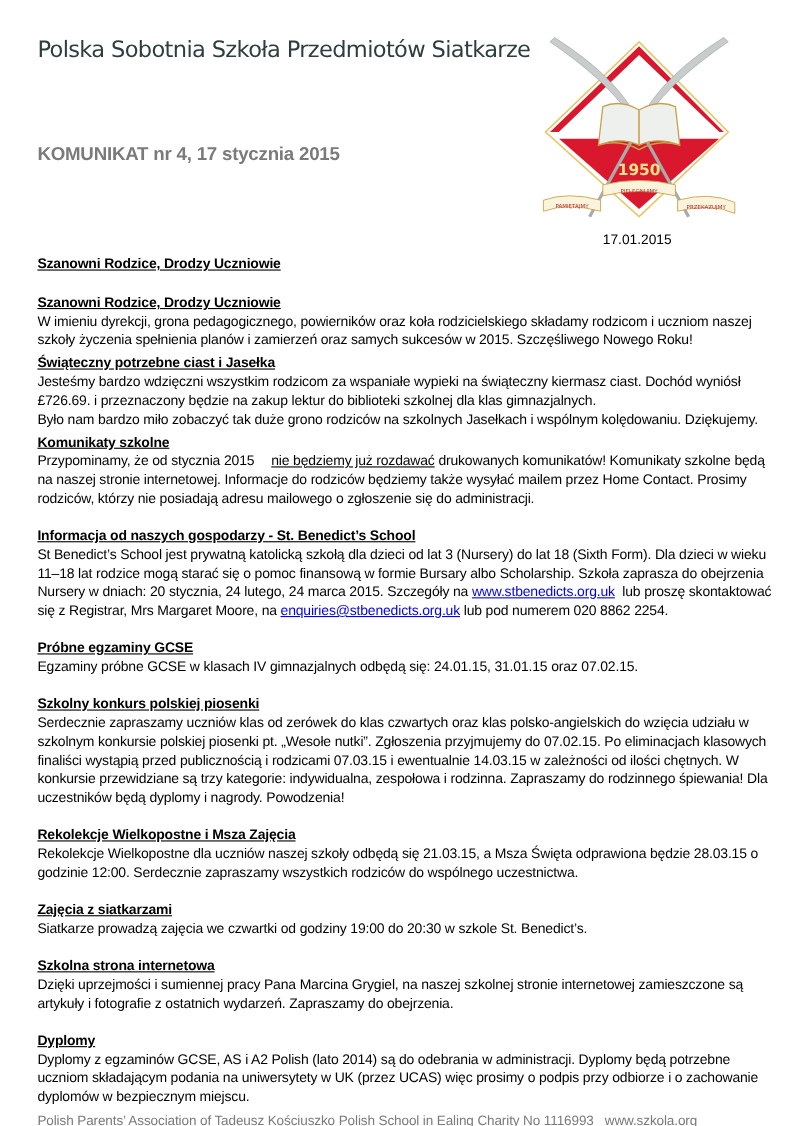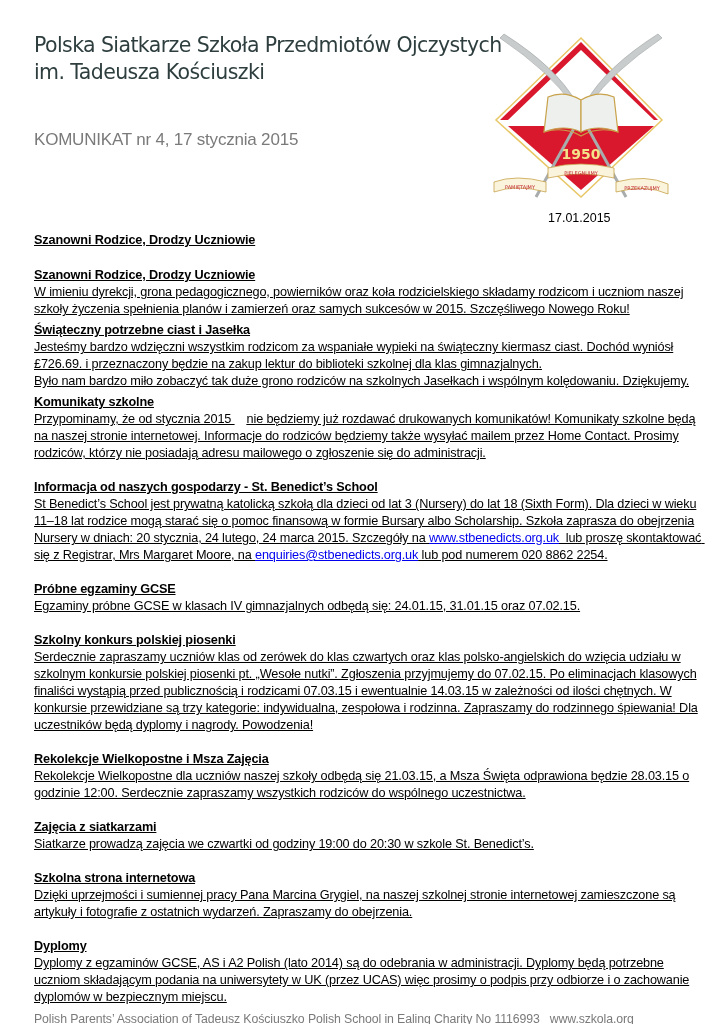--- a/index.html
+++ b/index.html
@@ -1,41 +1,40 @@
 <!DOCTYPE html>
 <html><head>
   <meta charset="utf-8">
   <style>
     html, body { margin: 0; padding: 0; background: #ffffff; }
     body { width: 725px; height: 1024px; position: relative; overflow: hidden;
            font-family: "Liberation Sans", sans-serif; color: #000; }
     .school-name { position: absolute; left: 34px; top: 32px; font-family: "DejaVu Sans", sans-serif;
                    font-size: 20.5px; line-height: 27px; color: #2e3e3e; letter-spacing: -0.6px; font-weight: normal; }
     .school-name div { white-space: nowrap; }
-    .komunikat { position: absolute; left: 34px; top: 130px; font-size: 17px; font-weight: normal; color: #7a7a7a; letter-spacing: -0.2px; }
+    .komunikat { position: absolute; left: 34px; top: 130px; font-size: 17px; font-weight: bold; color: #7a7a7a; letter-spacing: -0.2px; }
     .logo { position: absolute; left: 486px; top: 32px; width: 190px; height: 170px; }
     .doc-date { position: absolute; left: 548px; top: 211px; font-size: 12.5px; color: #000; }
     .content { position: absolute; left: 34px; top: 232px; width: 676px; font-size: 12.7px; line-height: 17px; letter-spacing: -0.15px; }
-    .section { margin: 0; text-decoration: underline; }
+    .section { margin: 0; }
     .section .heading { font-weight: bold; text-decoration: underline; display: inline-block; }
     .section .body p { margin: 0; }
     .gap-small { height: 4px; }
     .gap-line { height: 17px; }
     a.link { color: #0000ee; text-decoration: underline; }
     .u { text-decoration: underline; margin-left: 12px; }
     .footer { position: absolute; left: 34px; top: 963px; font-size: 12.3px; line-height: 16px; color: #7a7a7a; letter-spacing: -0.1px; margin-top: 48px; }
     .footer div { white-space: nowrap; }
     .sp { display: inline-block; width: 10px; }
   </style>
 </head>
 <body>
 
 <div class="school-name">
-  <div>Polska Siatkarze Szkoła Przedmiotów Ojczystych</div>
-  <div>im. Tadeusza Kościuszki</div>
+  <div>Polska Sobotnia Szkoła Przedmiotów Siatkarze</div>
 </div>
 
 <div class="komunikat">KOMUNIKAT nr 4, 17 stycznia 2015</div>
 
 <div class="logo">
   <svg width="190" height="170" viewBox="0 0 190 170">
 
     <polygon points="95,6 176,88 95,165 10,88" fill="none" stroke="#e8c766" stroke-width="1.5"></polygon>
 
     <polygon points="95,10 172,88 95,160 14,88" fill="#ffffff"></polygon>

